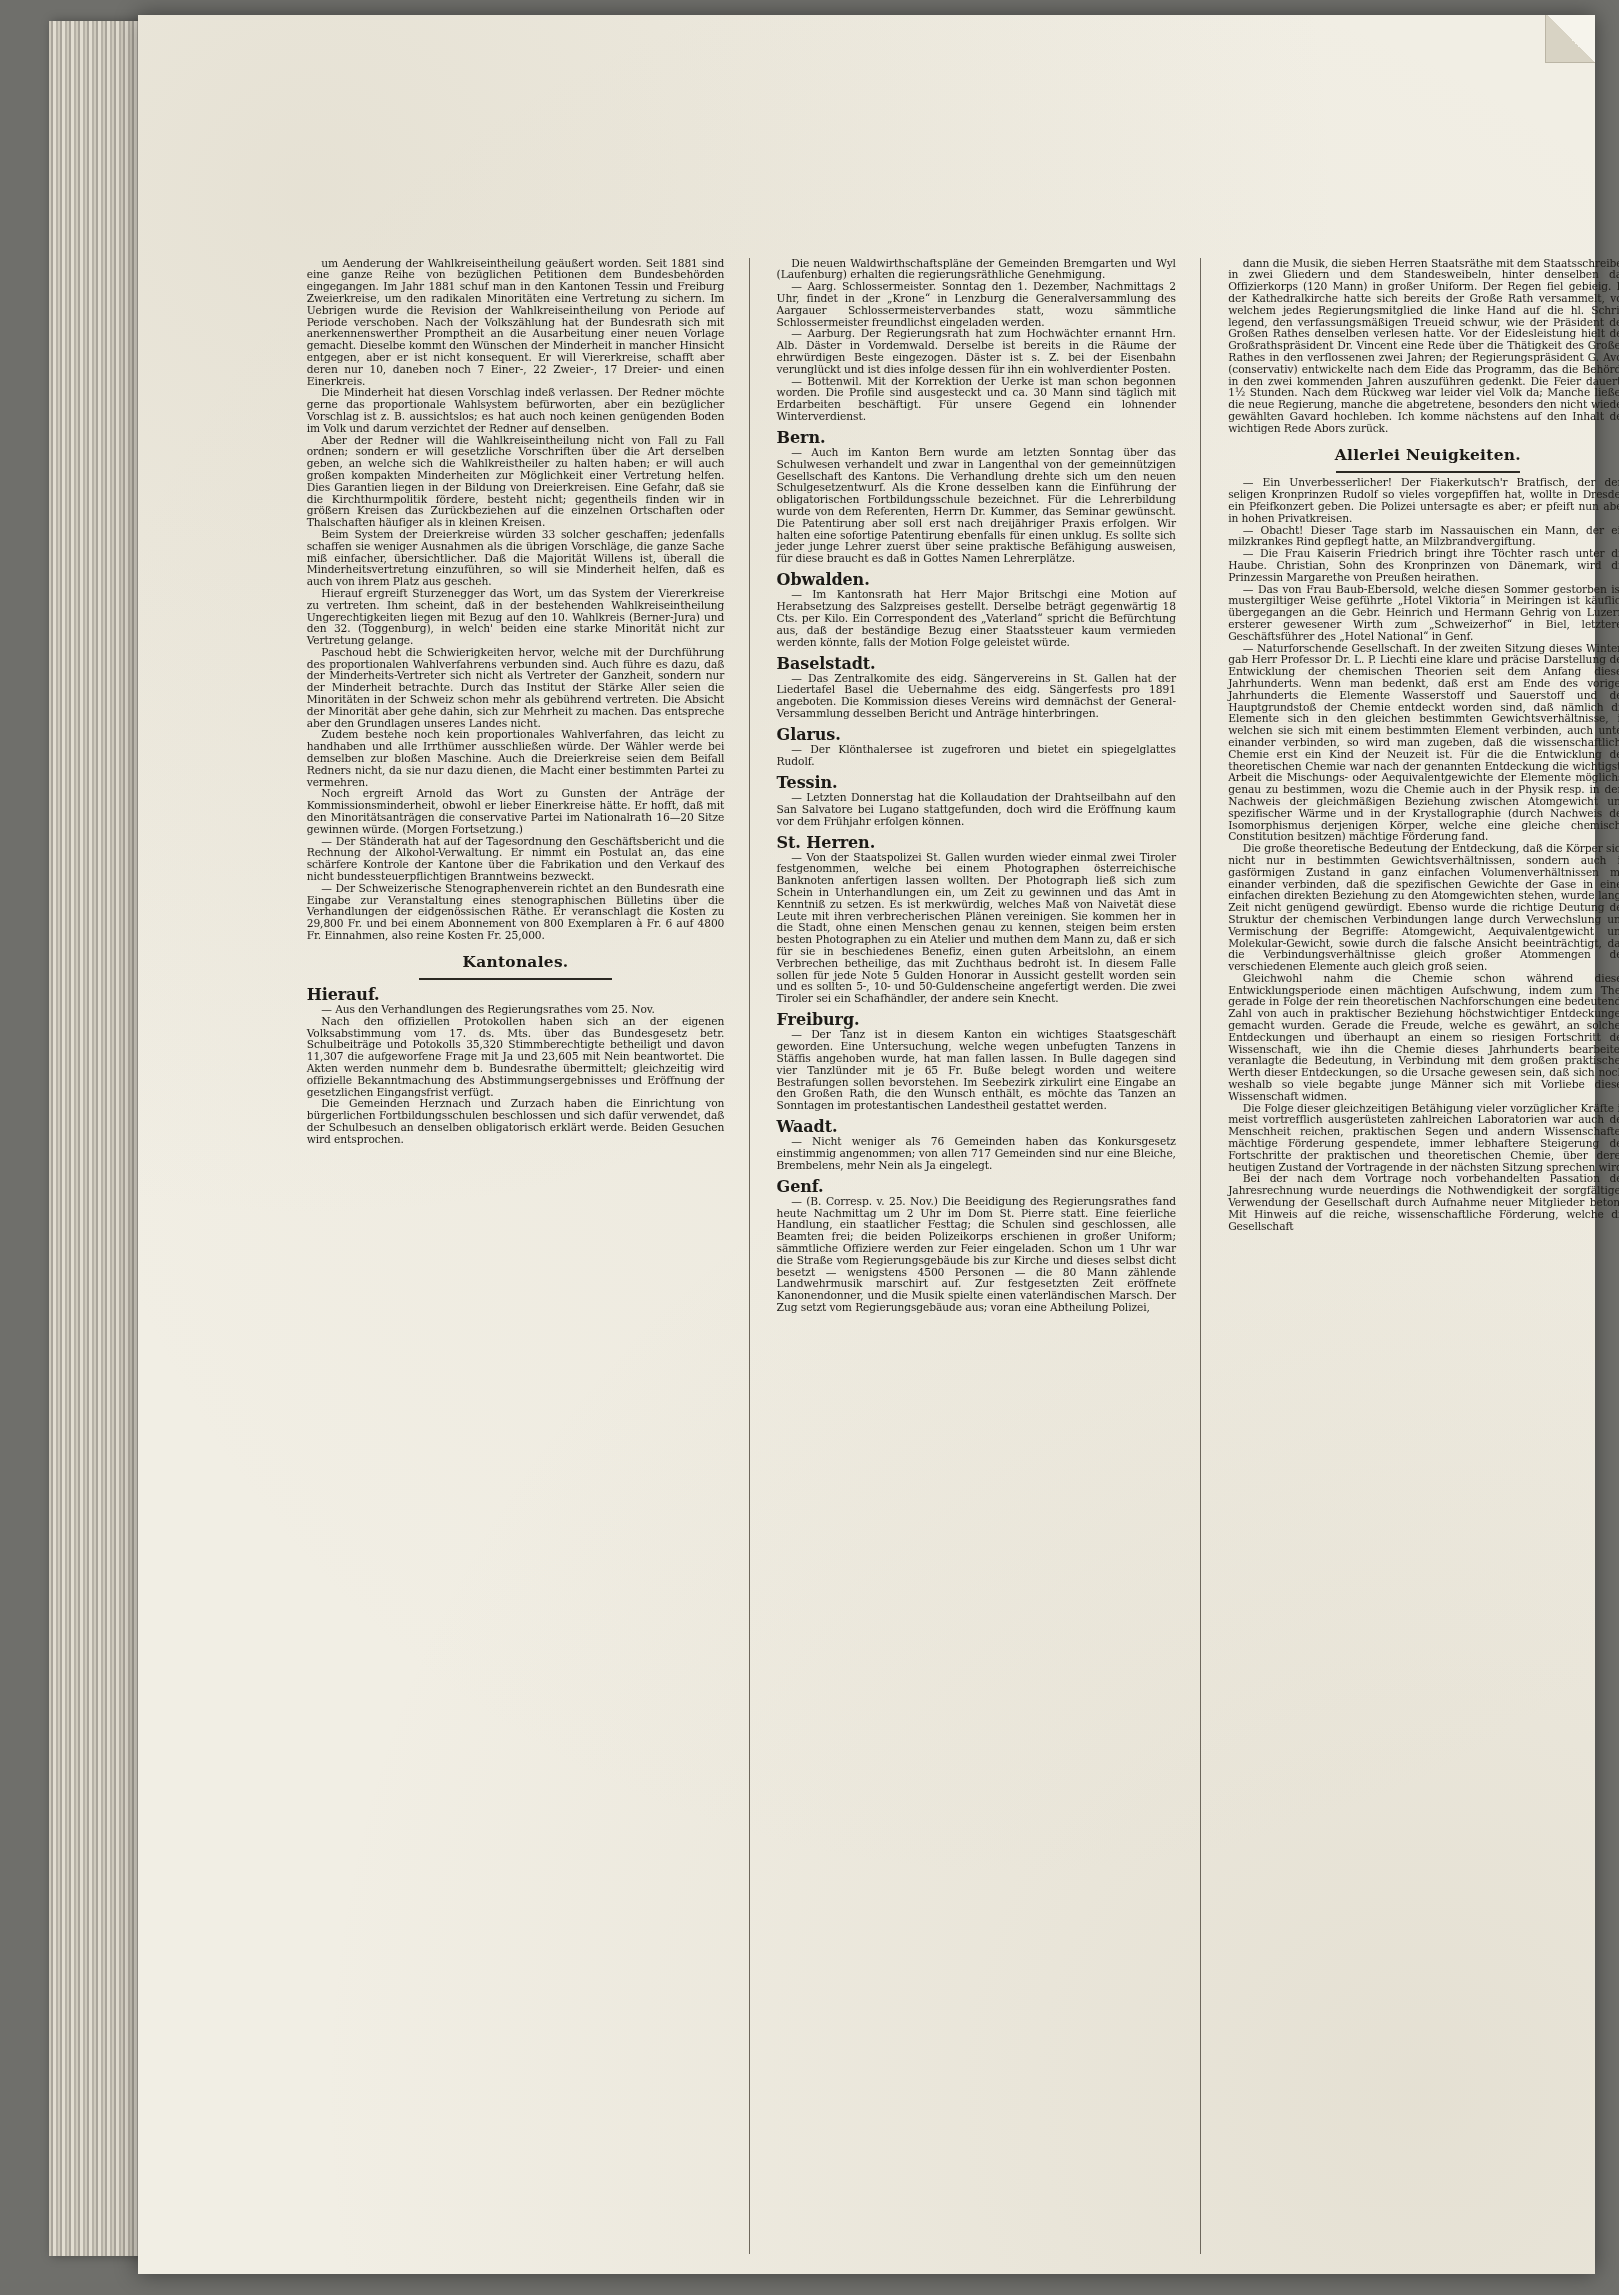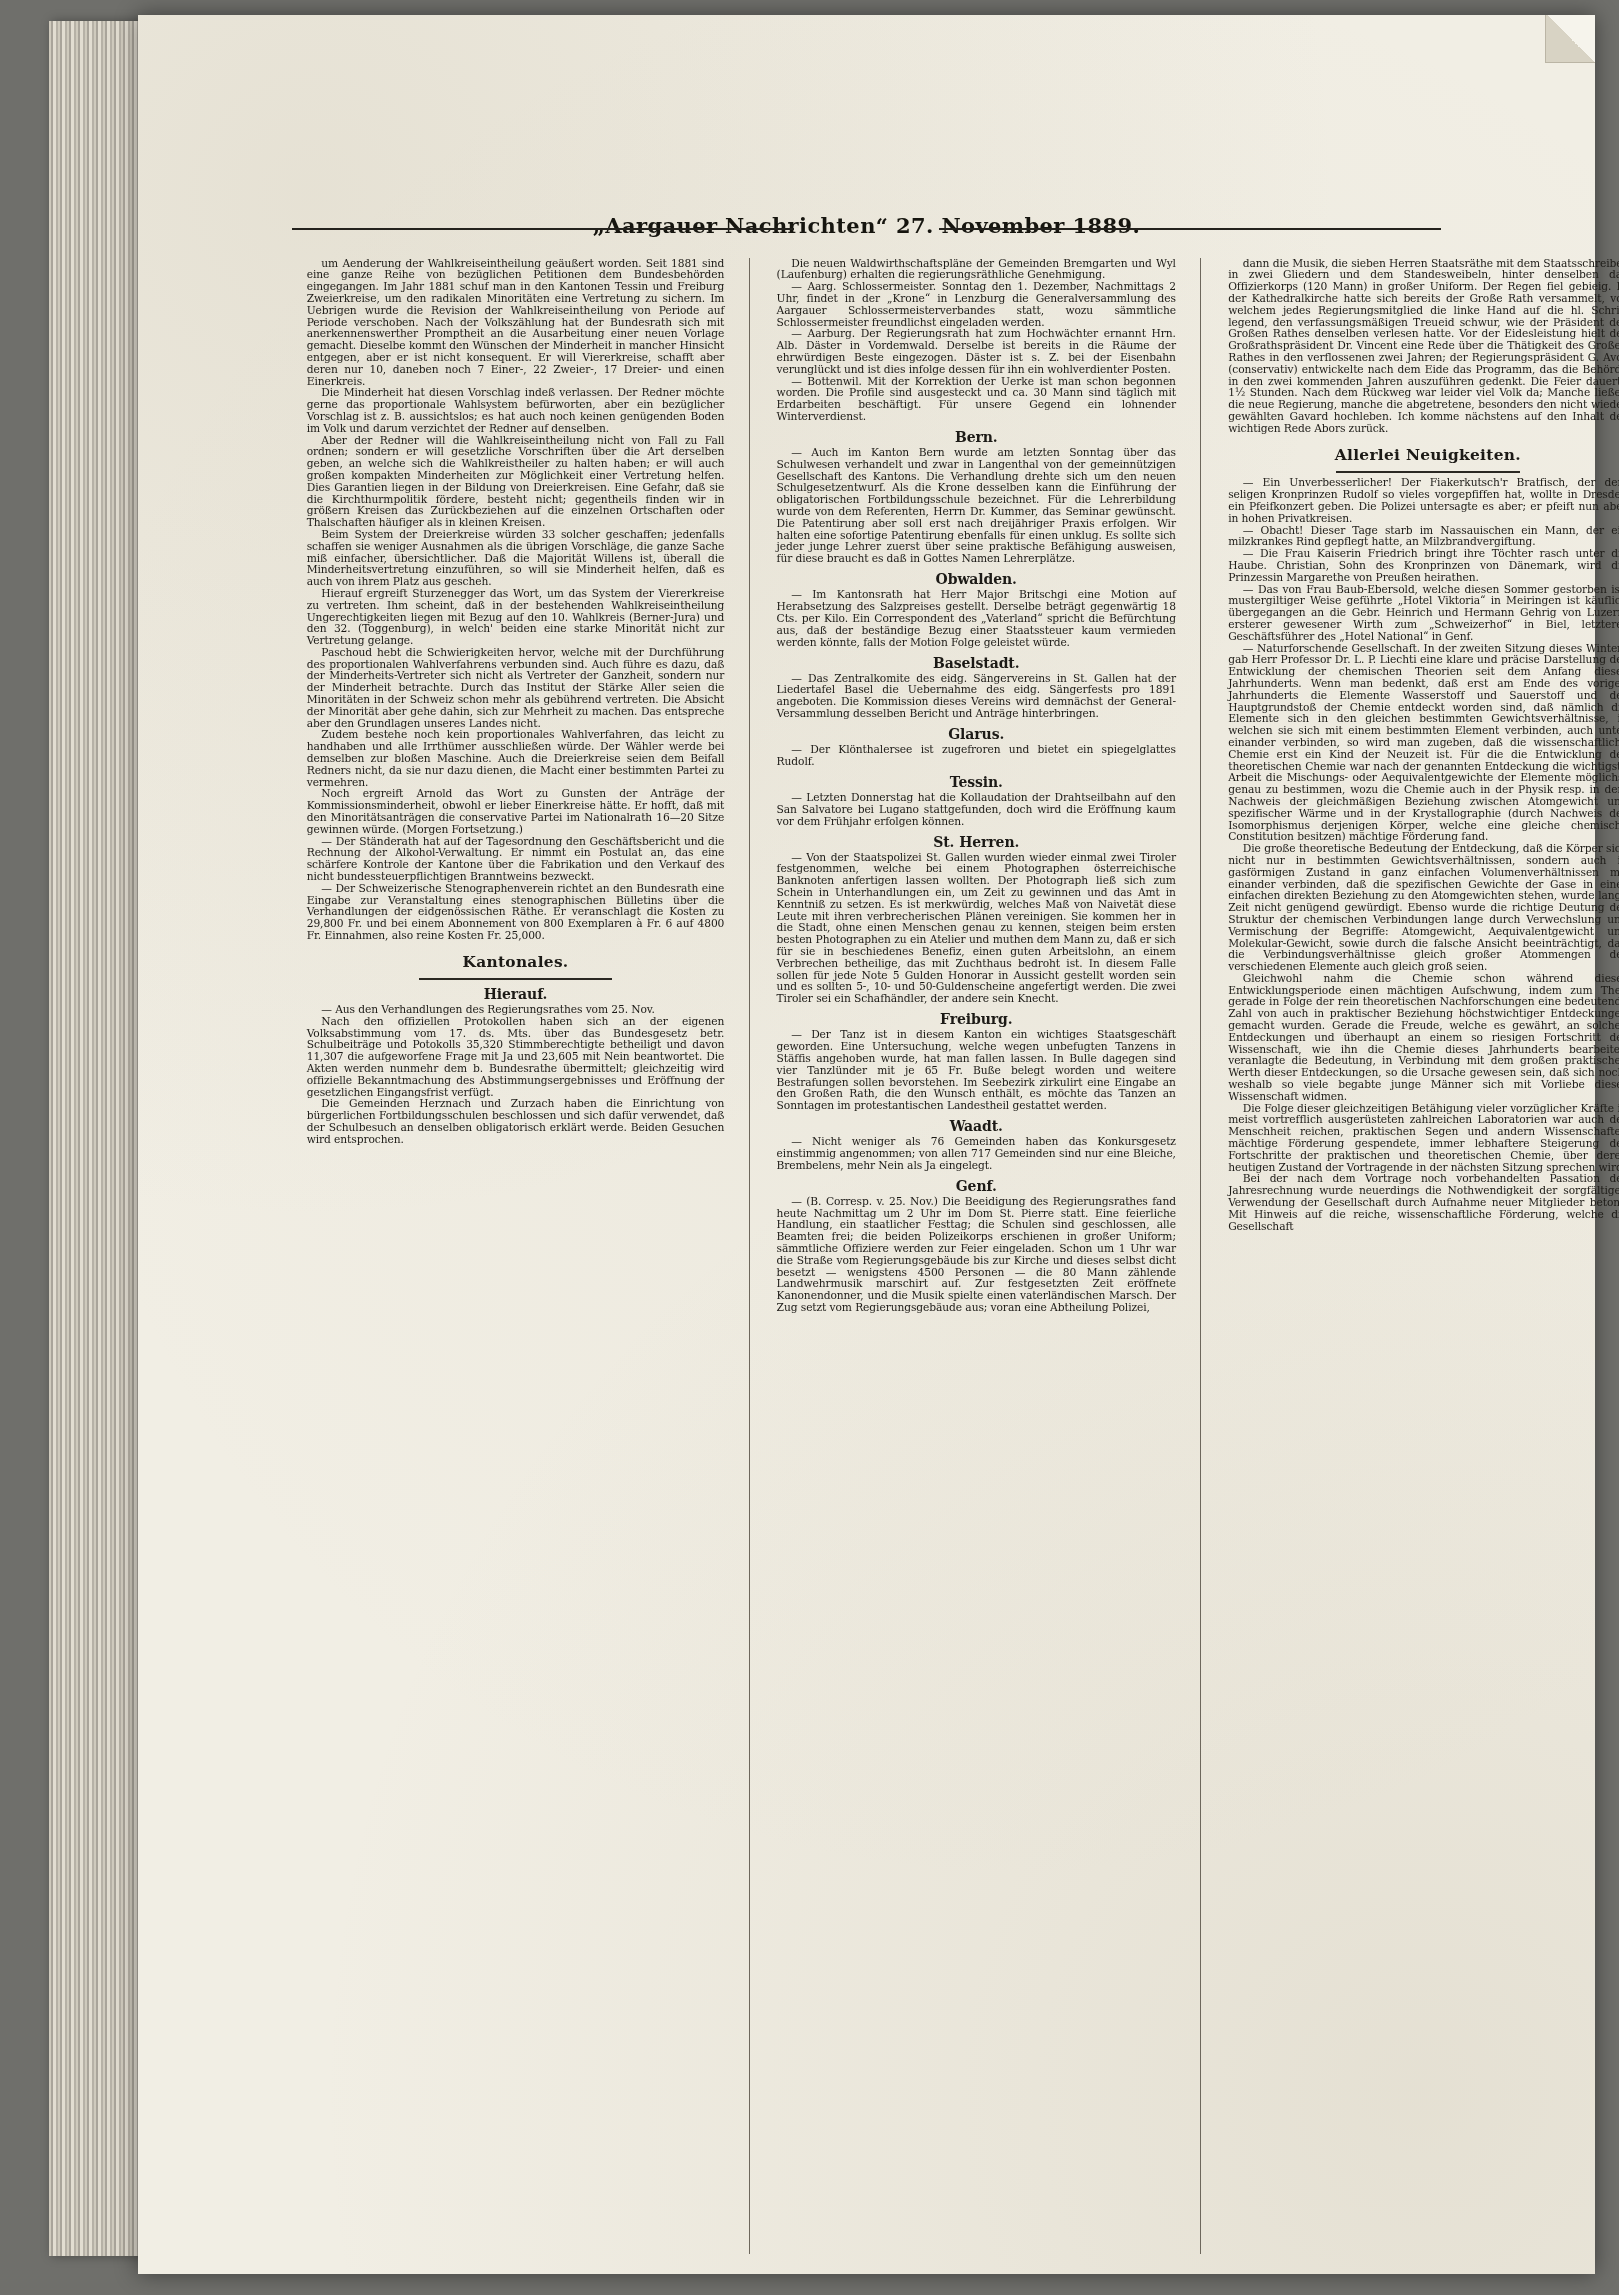--- a/index.html
+++ b/index.html
@@ -125,23 +125,23 @@
   
   h2.sect {
     font-size: 15.4px;
     line-height: 19.4px;
     text-align: center;
     font-weight: bold;
     margin: 11.3px 0 3.2px 0;
     letter-spacing: 0.3px;
   }
   h3.sub {
-    font-size: 14px;
+    font-size: 16px;
     line-height: 15.4px;
-    text-align: center;
+    text-align: left;
     font-weight: bold;
     margin: 7.3px 0 1.6px 0;
   }
   .rulebar {
     height: 1.6px;
     background: #2a2822;
     margin: 5.7px auto 4.9px auto;
     width: 86%;
   }
   .rulebar.short { width: 46%; height: 1.6px; }
@@ -154,25 +154,20 @@
 </style>
 </head>
 <body>
 
 <div class="scan">
   <div class="stack-edge"></div>
 
   <div class="paper">
     <div class="dogear"></div>
 
-    <div class="masthead">
-      <div class="rule-left"></div>
-      <div class="rule-right"></div>
-      <span class="title fr">„Aargauer Nachrichten“ 27. November 1889.</span>
-    </div>
 
     <div class="cols">
       <div class="col fr" id="c1">
           <p>um Aenderung der Wahlkreiseintheilung geäußert worden. Seit 1881 sind eine ganze Reihe von bezüglichen Petitionen dem Bundesbehörden eingegangen. Im Jahr 1881 schuf man in den Kantonen Tessin und Freiburg Zweierkreise, um den radikalen Minoritäten eine Vertretung zu sichern. Im Uebrigen wurde die Revision der Wahlkreiseintheilung von Periode auf Periode verschoben. Nach der Volkszählung hat der Bundesrath sich mit anerkennenswerther Promptheit an die Ausarbeitung einer neuen Vorlage gemacht. Dieselbe kommt den Wünschen der Minderheit in mancher Hinsicht entgegen, aber er ist nicht konsequent. Er will Viererkreise, schafft aber deren nur 10, daneben noch 7 Einer-, 22 Zweier-, 17 Dreier- und einen Einerkreis.</p>
           <p>Die Minderheit hat diesen Vorschlag indeß verlassen. Der Redner möchte gerne das proportionale Wahlsystem befürworten, aber ein bezüglicher Vorschlag ist z. B. aussichtslos; es hat auch noch keinen genügenden Boden im Volk und darum verzichtet der Redner auf denselben.</p>
           <p>Aber der Redner will die Wahlkreiseintheilung nicht von Fall zu Fall ordnen; sondern er will gesetzliche Vorschriften über die Art derselben geben, an welche sich die Wahlkreistheiler zu halten haben; er will auch großen kompakten Minderheiten zur Möglichkeit einer Vertretung helfen. Dies Garantien liegen in der Bildung von Dreierkreisen. Eine Gefahr, daß sie die Kirchthurmpolitik fördere, besteht nicht; gegentheils finden wir in größern Kreisen das Zurückbeziehen auf die einzelnen Ortschaften oder Thalschaften häufiger als in kleinen Kreisen.</p>
           <p>Beim System der Dreierkreise würden 33 solcher geschaffen; jedenfalls schaffen sie weniger Ausnahmen als die übrigen Vorschläge, die ganze Sache miß einfacher, übersichtlicher. Daß die Majorität Willens ist, überall die Minderheitsvertretung einzuführen, so will sie Minderheit helfen, daß es auch von ihrem Platz aus gescheh.</p>
           <p>Hierauf ergreift Sturzenegger das Wort, um das System der Viererkreise zu vertreten. Ihm scheint, daß in der bestehenden Wahlkreiseintheilung Ungerechtigkeiten liegen mit Bezug auf den 10. Wahlkreis (Berner-Jura) und den 32. (Toggenburg), in welch' beiden eine starke Minorität nicht zur Vertretung gelange.</p>
           <p>Paschoud hebt die Schwierigkeiten hervor, welche mit der Durchführung des proportionalen Wahlverfahrens verbunden sind. Auch führe es dazu, daß der Minderheits-Vertreter sich nicht als Vertreter der Ganzheit, sondern nur der Minderheit betrachte. Durch das Institut der Stärke Aller seien die Minoritäten in der Schweiz schon mehr als gebührend vertreten. Die Absicht der Minorität aber gehe dahin, sich zur Mehrheit zu machen. Das entspreche aber den Grundlagen unseres Landes nicht.</p>
           <p>Zudem bestehe noch kein proportionales Wahlverfahren, das leicht zu handhaben und alle Irrthümer ausschließen würde. Der Wähler werde bei demselben zur bloßen Maschine. Auch die Dreierkreise seien dem Beifall Redners nicht, da sie nur dazu dienen, die Macht einer bestimmten Partei zu vermehren.</p>

